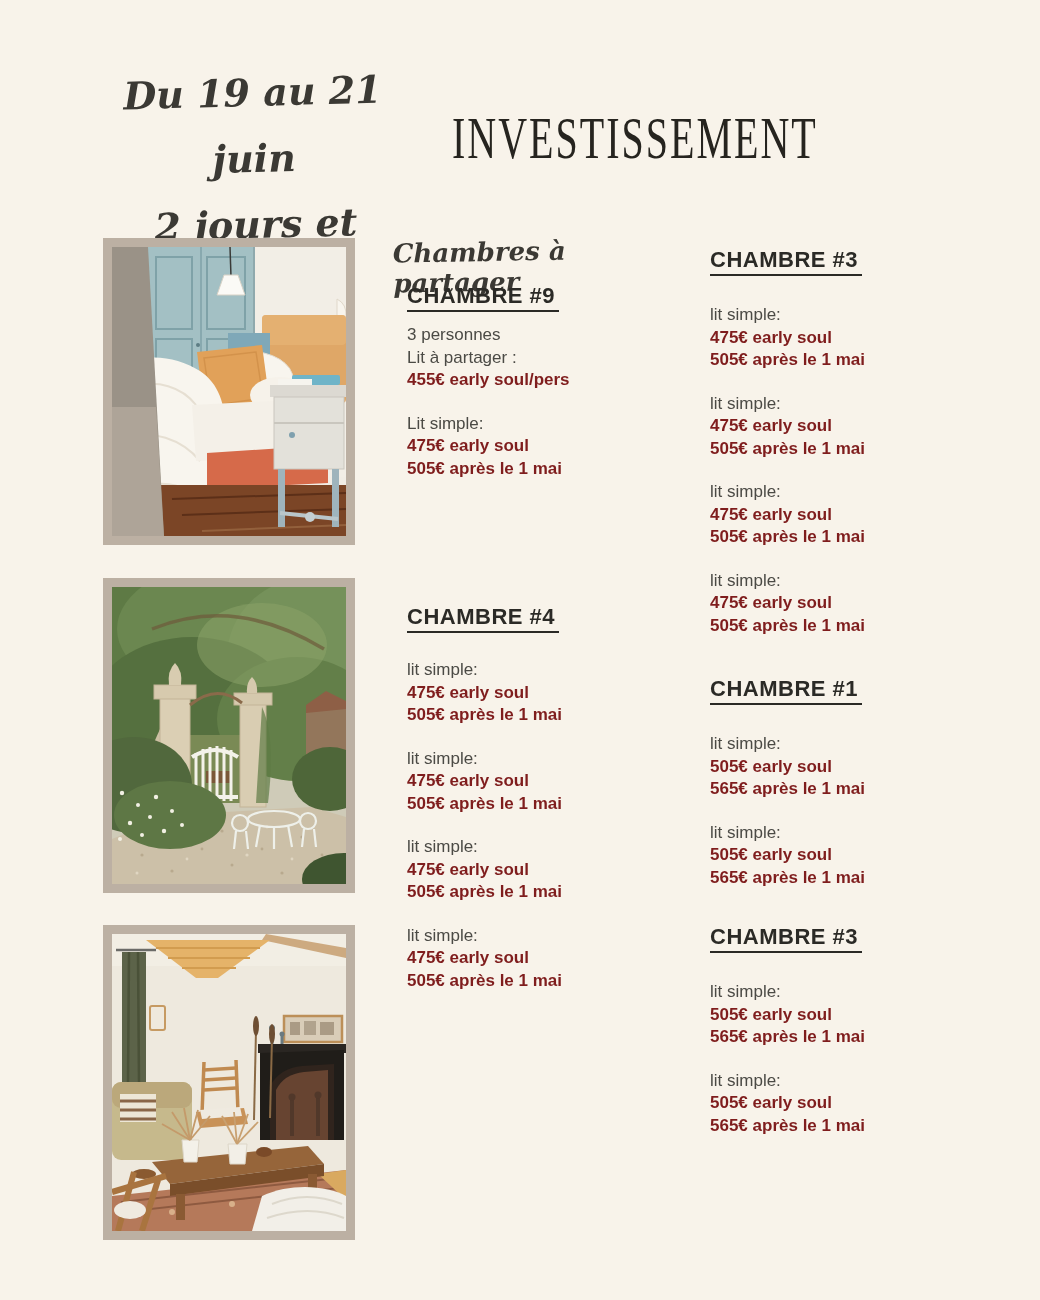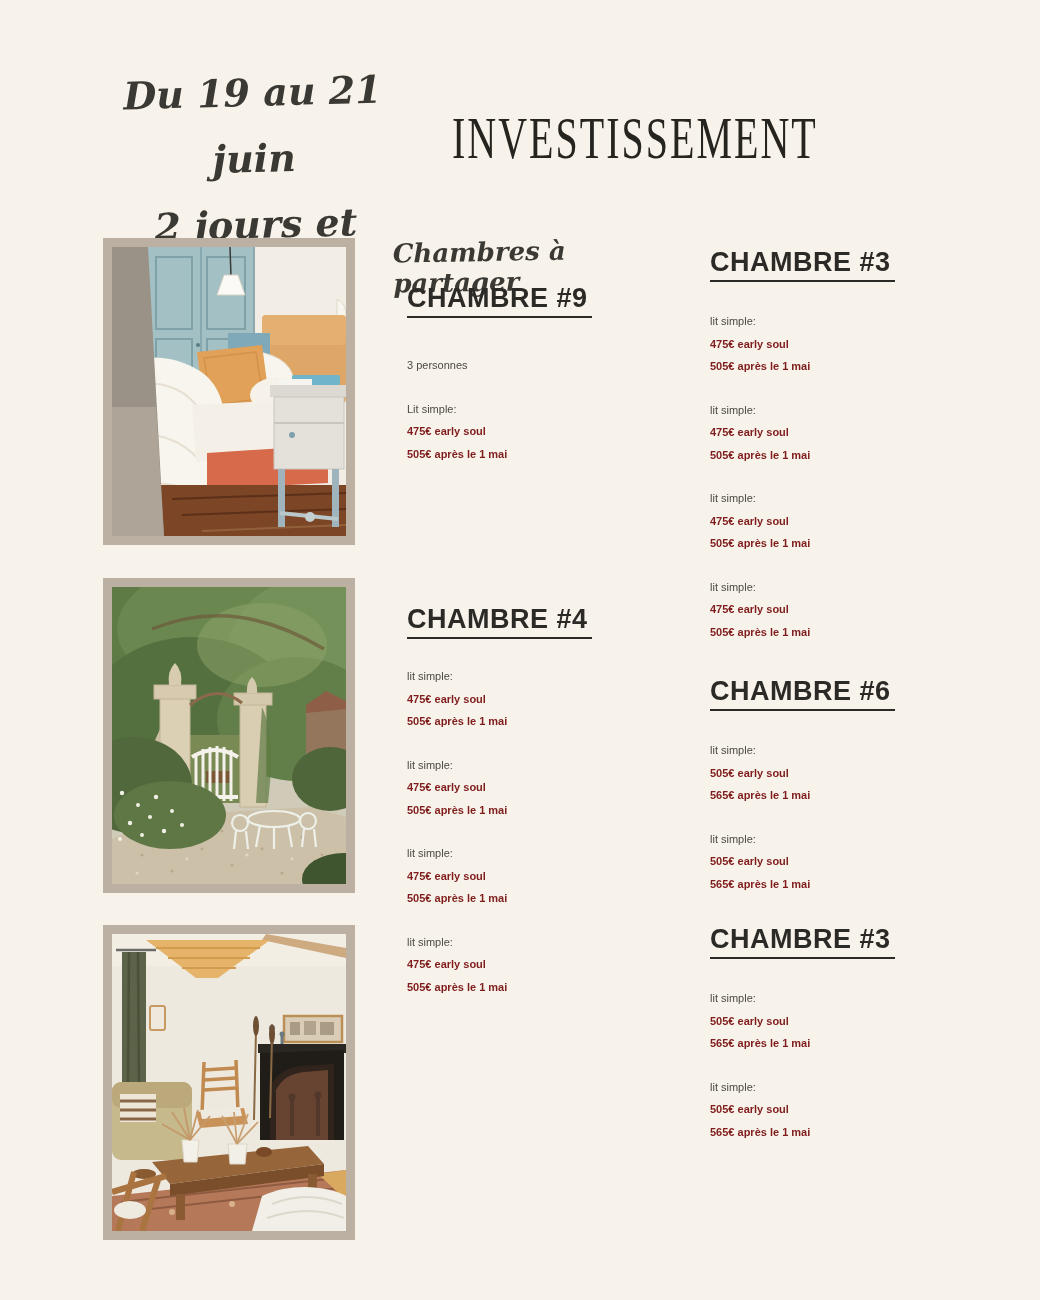--- a/index.html
+++ b/index.html
@@ -42,29 +42,29 @@
     font-size:26px;color:#3B3934;transform:rotate(-1deg);
   }
   .room{position:absolute;width:285px;}
   #room-1{left:407px;top:283px;}
   #room-2{left:407px;top:604px;}
   #room-3{left:710px;top:247px;}
   #room-4{left:710px;top:676px;}
   #room-5{left:710px;top:924px;}
   .room h3{
     margin:0;display:inline-block;
-    font-size:27px;font-weight:700;letter-spacing:.5px;color:#2B2A26;
+    font-size:22px;font-weight:700;letter-spacing:.5px;color:#2B2A26;
     border-bottom:2.5px solid #2B2A26;padding:0 4px 2px 0;
     line-height:1.15;
   }
   .block{margin-top:21px;}
   .block.first{margin-top:28px;}
-  #room-1 .block.first{margin-top:36px;}
+  #room-1 .block.first{margin-top:12px;}
   #room-2 .block.first{margin-top:26px;}
-  .line{font-size:11px;line-height:22.5px;}
+  .line{font-size:17px;line-height:22.5px;}
   .line.plain{color:#4B4A45;}
   .line.price{color:#7f1d1d;font-weight:700;}
 </style>
 </head>
 <body>
 
 <div class="page">
 
   <div class="dates">
     <div>Du 19 au 21 juin</div>
@@ -329,20 +329,22 @@
         <line x1="0" y1="258" x2="54" y2="242"></line>
       </g>
       <ellipse cx="18" cy="276" rx="16" ry="9" fill="#EFEAE0"></ellipse>
     </svg>
   </figure>
 
   <div class="subtitle">Chambres à partager</div>
 
   <section class="room" id="room-1"><h3>CHAMBRE #9</h3><div class="block first">
         <div class="line plain">3 personnes</div>
+        <div class="line plain">Lit à partager :</div>
+        <div class="line price">455€ early soul/pers</div>
       </div><div class="block">
         <div class="line plain">Lit simple:</div>
         <div class="line price">475€ early soul</div>
         <div class="line price">505€ après le 1 mai</div>
       </div></section>
   <section class="room" id="room-2"><h3>CHAMBRE #4</h3><div class="block first">
         <div class="line plain">lit simple:</div>
         <div class="line price">475€ early soul</div>
         <div class="line price">505€ après le 1 mai</div>
       </div><div class="block">
@@ -368,21 +370,21 @@
         <div class="line price">505€ après le 1 mai</div>
       </div><div class="block">
         <div class="line plain">lit simple:</div>
         <div class="line price">475€ early soul</div>
         <div class="line price">505€ après le 1 mai</div>
       </div><div class="block">
         <div class="line plain">lit simple:</div>
         <div class="line price">475€ early soul</div>
         <div class="line price">505€ après le 1 mai</div>
       </div></section>
-  <section class="room" id="room-4"><h3>CHAMBRE #6</h3><div class="block first">
+  <section class="room" id="room-4"><h3>CHAMBRE #1</h3><div class="block first">
         <div class="line plain">lit simple:</div>
         <div class="line price">505€ early soul</div>
         <div class="line price">565€ après le 1 mai</div>
       </div><div class="block">
         <div class="line plain">lit simple:</div>
         <div class="line price">505€ early soul</div>
         <div class="line price">565€ après le 1 mai</div>
       </div></section>
   <section class="room" id="room-5"><h3>CHAMBRE #3</h3><div class="block first">
         <div class="line plain">lit simple:</div>

